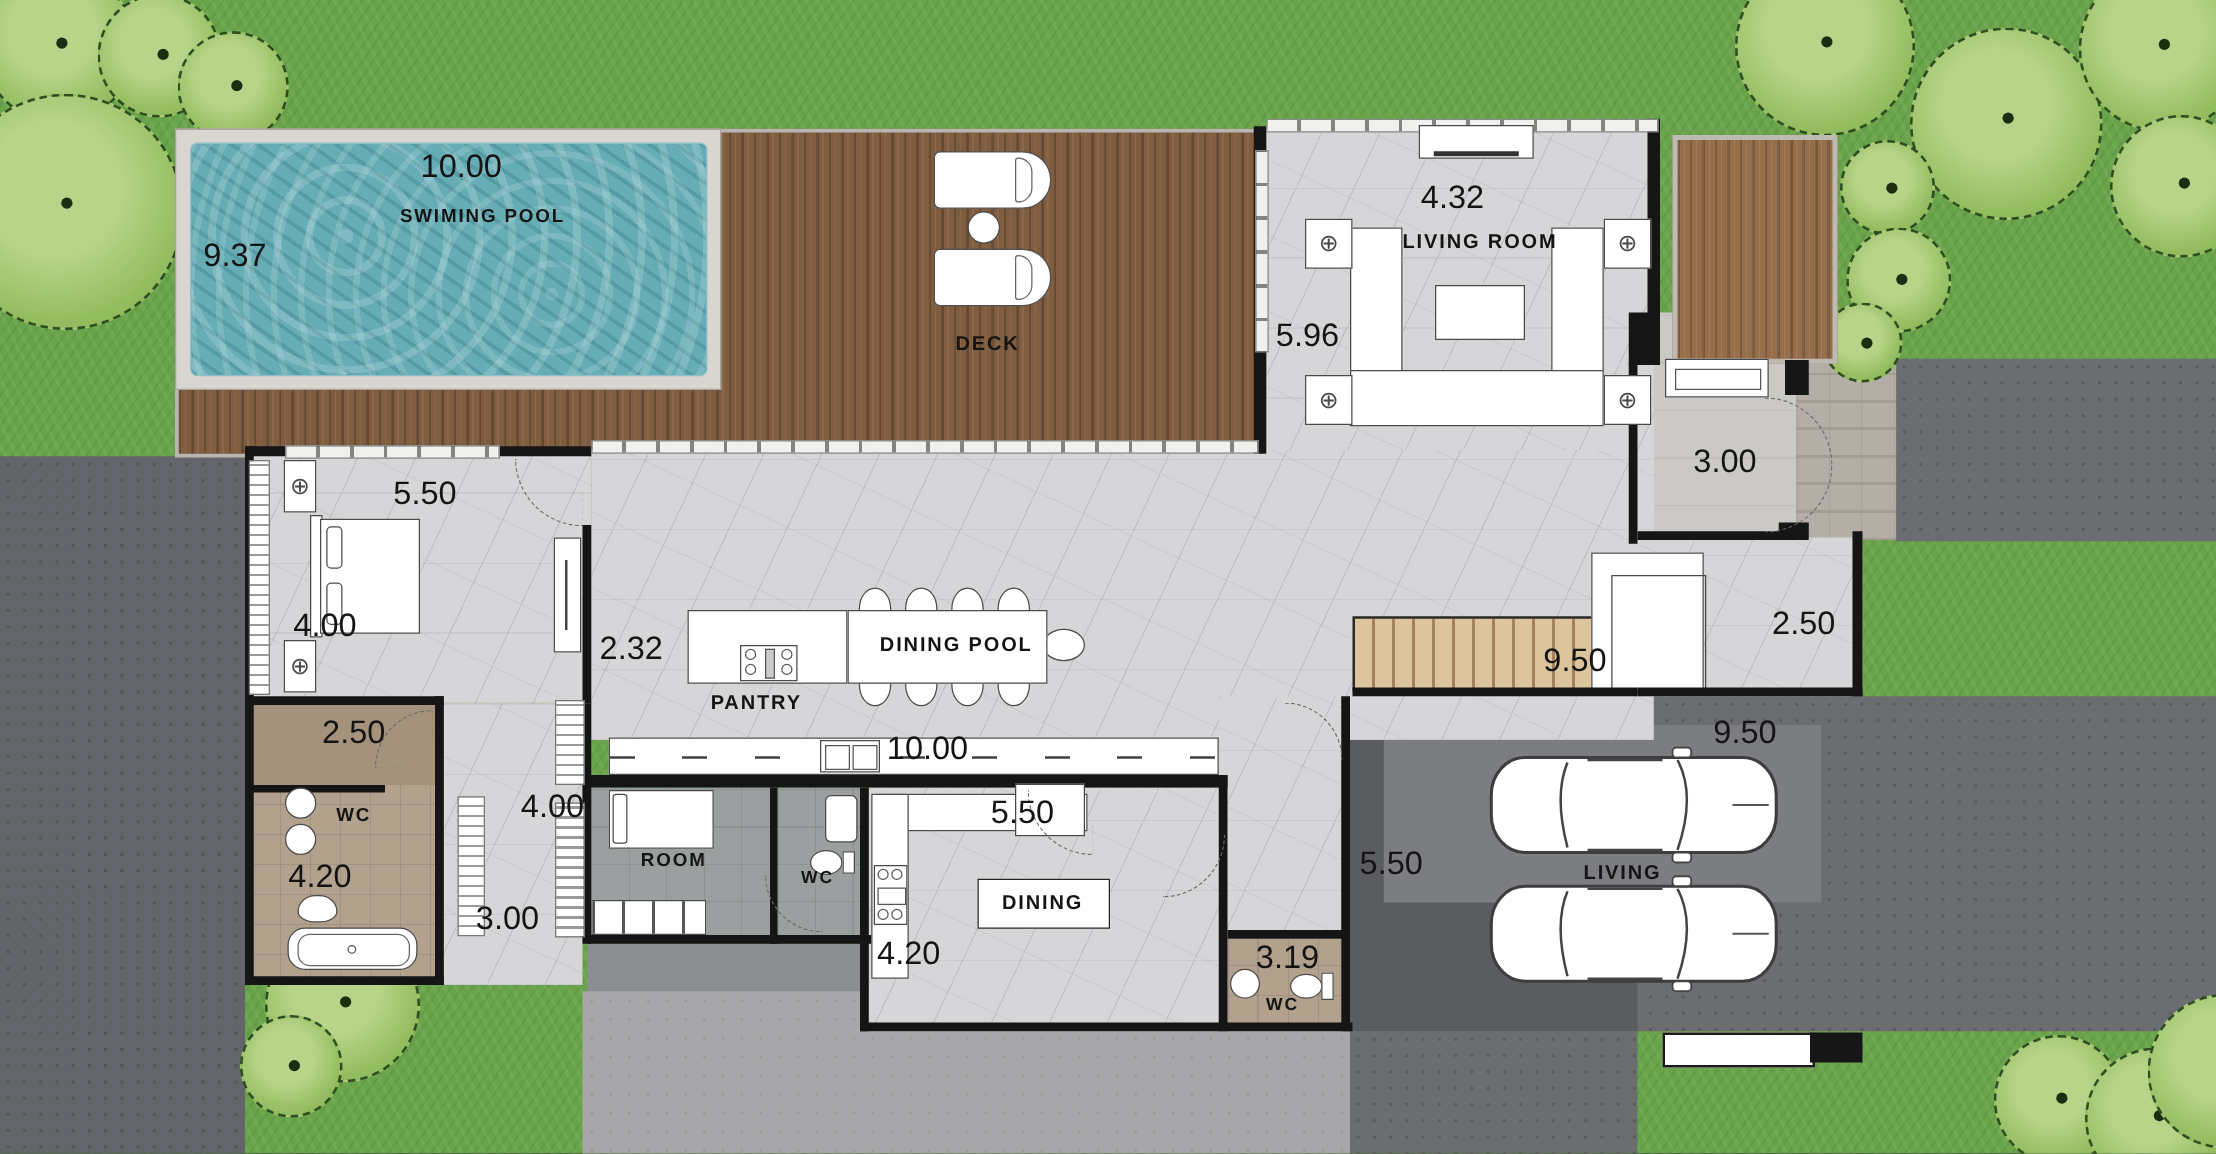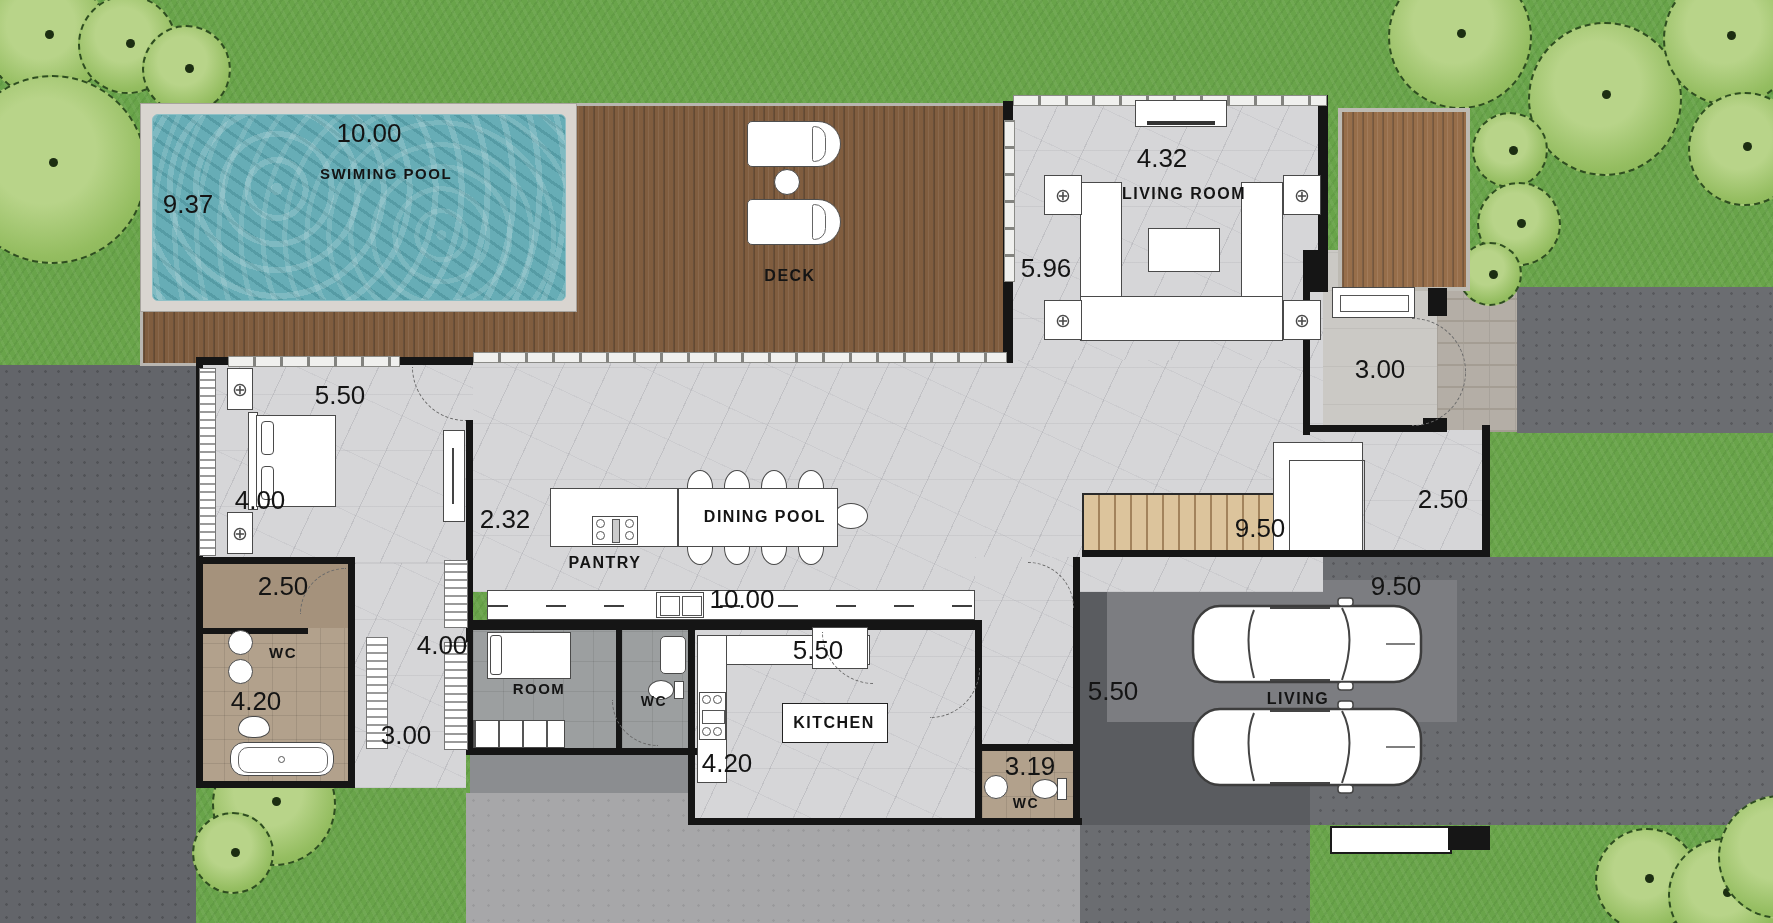--- a/index.html
+++ b/index.html
@@ -276,21 +276,21 @@
   <div class="a lbl rname" style="left:605px;top:563px">PANTRY</div>
   <div class="a lbl dim" style="left:742px;top:599px">10.00</div>
   <div class="a lbl dim" style="left:283px;top:586px">2.50</div>
   <div class="a lbl rname" style="left:283px;top:652px;font-size:15px">WC</div>
   <div class="a lbl dim" style="left:256px;top:701px">4.20</div>
   <div class="a lbl dim" style="left:442px;top:645px">4.00</div>
   <div class="a lbl dim" style="left:406px;top:735px">3.00</div>
   <div class="a lbl rname" style="left:539px;top:688px;font-size:15px">ROOM</div>
   <div class="a lbl rname" style="left:654px;top:701px;font-size:14px">WC</div>
   <div class="a lbl dim" style="left:818px;top:650px">5.50</div>
-  <div class="a lbl rname" style="left:834px;top:723px">KITCHEN</div>
+  <div class="a lbl rname" style="left:834px;top:723px">DINING</div>
   <div class="a lbl dim" style="left:727px;top:763px">4.20</div>
   <div class="a lbl dim" style="left:1030px;top:766px">3.19</div>
   <div class="a lbl rname" style="left:1026px;top:803px;font-size:14px">WC</div>
   <div class="a lbl dim" style="left:1260px;top:528px">9.50</div>
   <div class="a lbl dim" style="left:1443px;top:499px">2.50</div>
   <div class="a lbl dim" style="left:1396px;top:586px">9.50</div>
   <div class="a lbl dim" style="left:1113px;top:691px">5.50</div>
   <div class="a lbl rname" style="left:1298px;top:699px">LIVING</div>
 
 </div>

